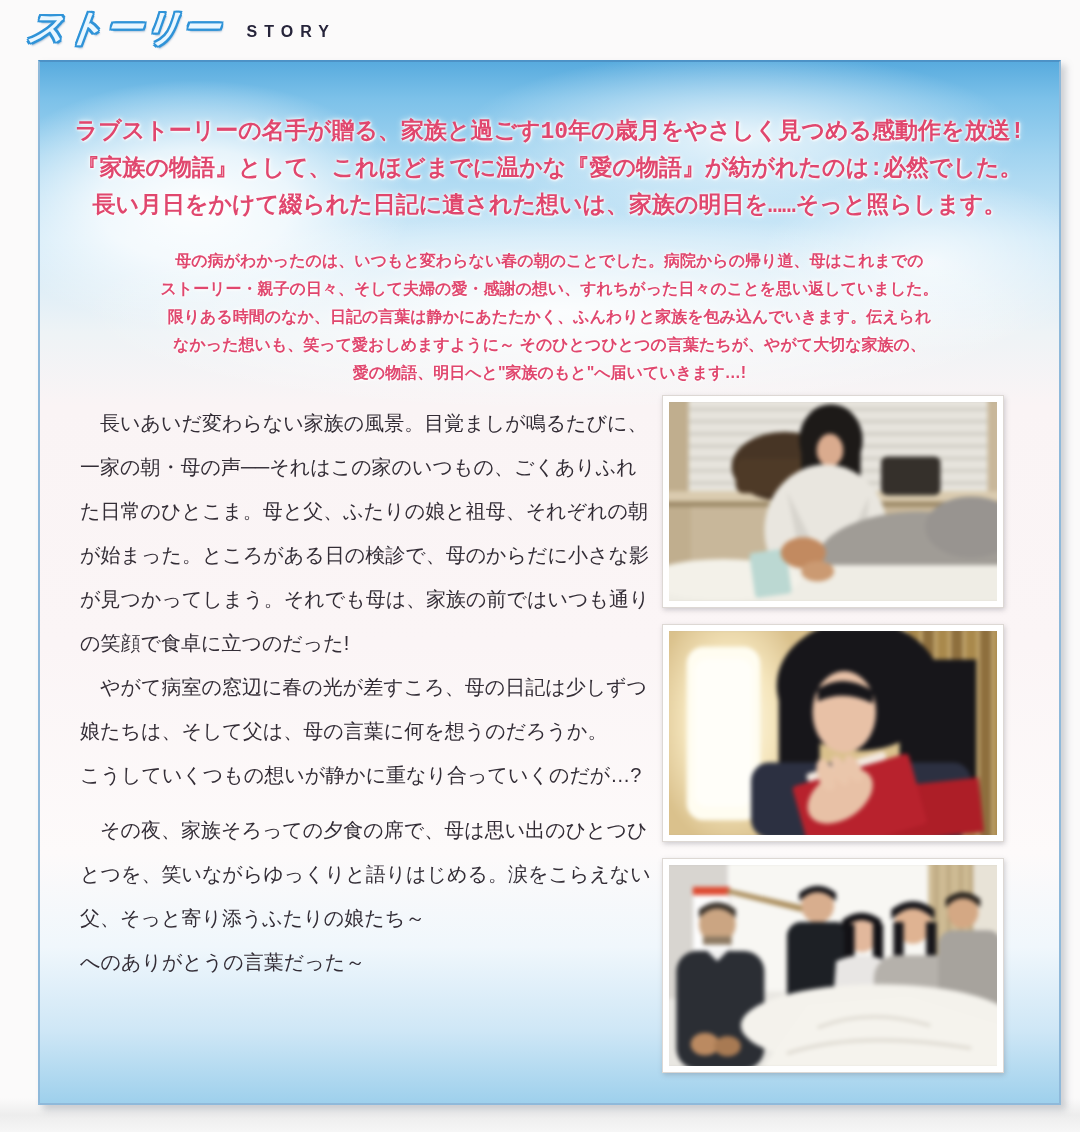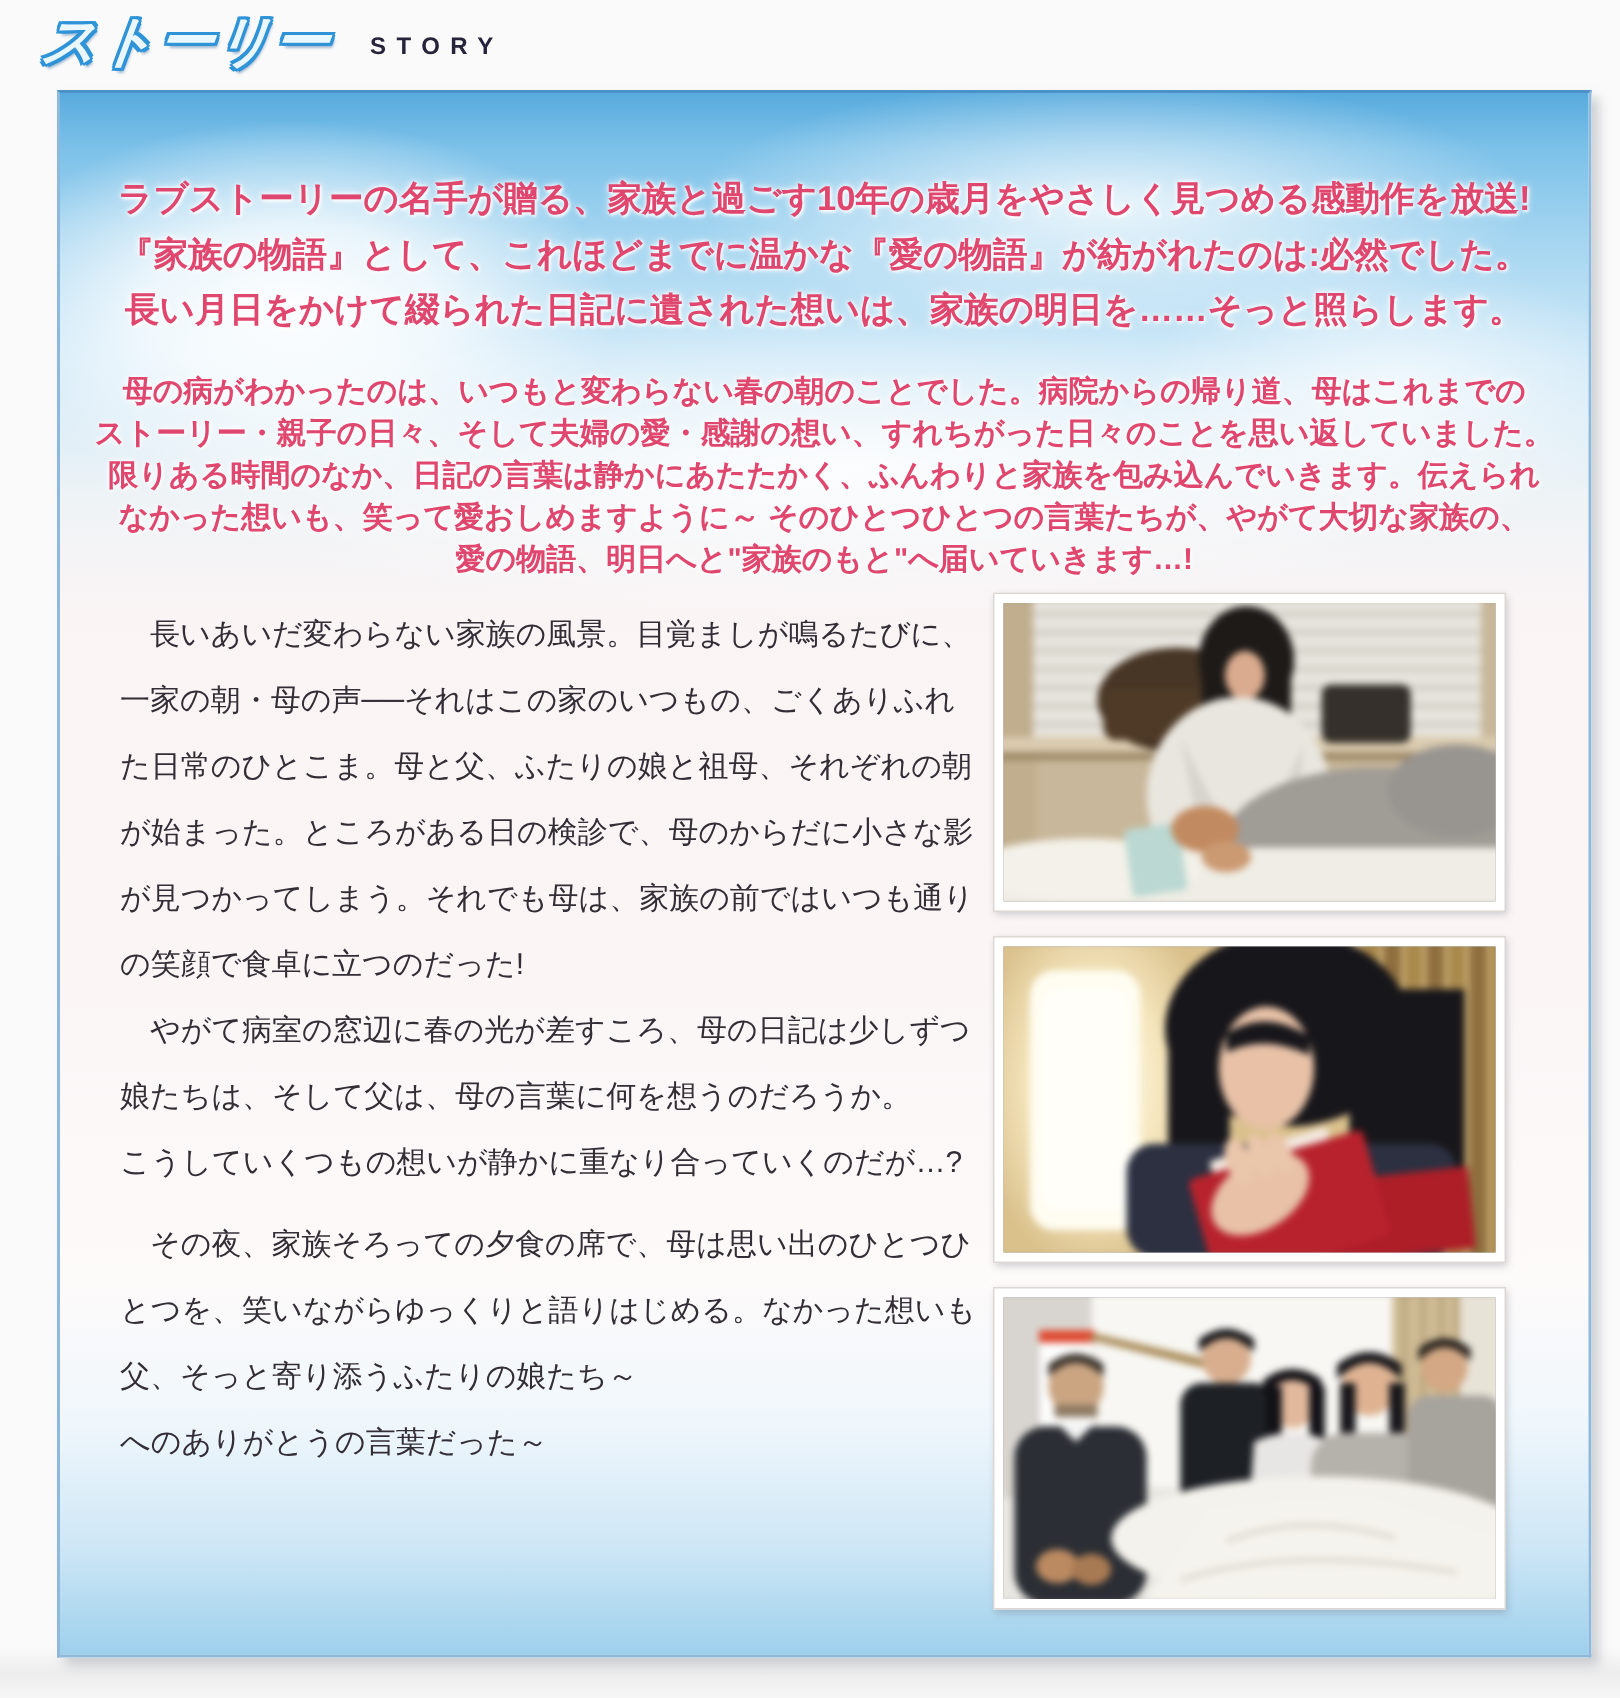--- a/index.html
+++ b/index.html
@@ -50,23 +50,23 @@
     background: radial-gradient(closest-side, rgba(255,255,255,.7) 0%, rgba(255,255,255,0) 100%); }
   .cloud.c4 { left: 40px; top: 150px; width: 960px; height: 200px;
     background: radial-gradient(closest-side, rgba(255,255,255,.85) 0%, rgba(255,255,255,0) 100%); }
 
   
   .intro { position: absolute; left: 0; top: 52px; width: 100%; text-align: center; }
   .intro .line {
     color: #e0476e; font-weight: bold;
     text-shadow: 0 0 3px #ffffff, 0 0 6px rgba(255,255,255,.95), 1px 1px 2px rgba(255,255,255,.8);
   }
-  .intro-p1 .line { font-size: 23px; line-height: 37px; }
+  .intro-p1 .line { font-size: 23px; line-height: 37px; font-family: Liberation Mono, monospace; }
   .intro-p2 { margin-top: 22px; }
-  .intro-p2 .line { font-size: 20px; line-height: 28px; }
+  .intro-p2 .line { font-size: 16px; line-height: 28px; }
 
   
   .story { position: absolute; left: 40px; top: 332px; width: 580px; }
   .story .line {
     font-size: 20px; line-height: 30px; color: #332d36;
     letter-spacing: 0px; white-space: nowrap; margin-top: 14px;
   }
   .story .para { margin: 0; }
   .story .para.gap { margin-top: 25px; }
 
@@ -121,21 +121,21 @@
       <div class="line">が見つかってしまう。それでも母は、家族の前ではいつも通り</div>
       <div class="line">の笑顔で食卓に立つのだった!</div>
     </div>
     <div class="para">
       <div class="line">　やがて病室の窓辺に春の光が差すころ、母の日記は少しずつ</div>
       <div class="line">娘たちは、そして父は、母の言葉に何を想うのだろうか。</div>
       <div class="line">こうしていくつもの想いが静かに重なり合っていくのだが…?</div>
     </div>
     <div class="para gap">
       <div class="line">　その夜、家族そろっての夕食の席で、母は思い出のひとつひ</div>
-      <div class="line">とつを、笑いながらゆっくりと語りはじめる。なかった想いも</div>
+      <div class="line">とつを、笑いながらゆっくりと語りはじめる。涙をこらえない</div>
       <div class="line">父、そっと寄り添うふたりの娘たち～</div>
     </div>
     <div class="para">
       <div class="line">へのありがとうの言葉だった～</div>
     </div>
   </div>
 
   <div class="photos">
 
     <div class="frame" title="bedside-scene-mother-sitting-with-sleeping-family-member">

